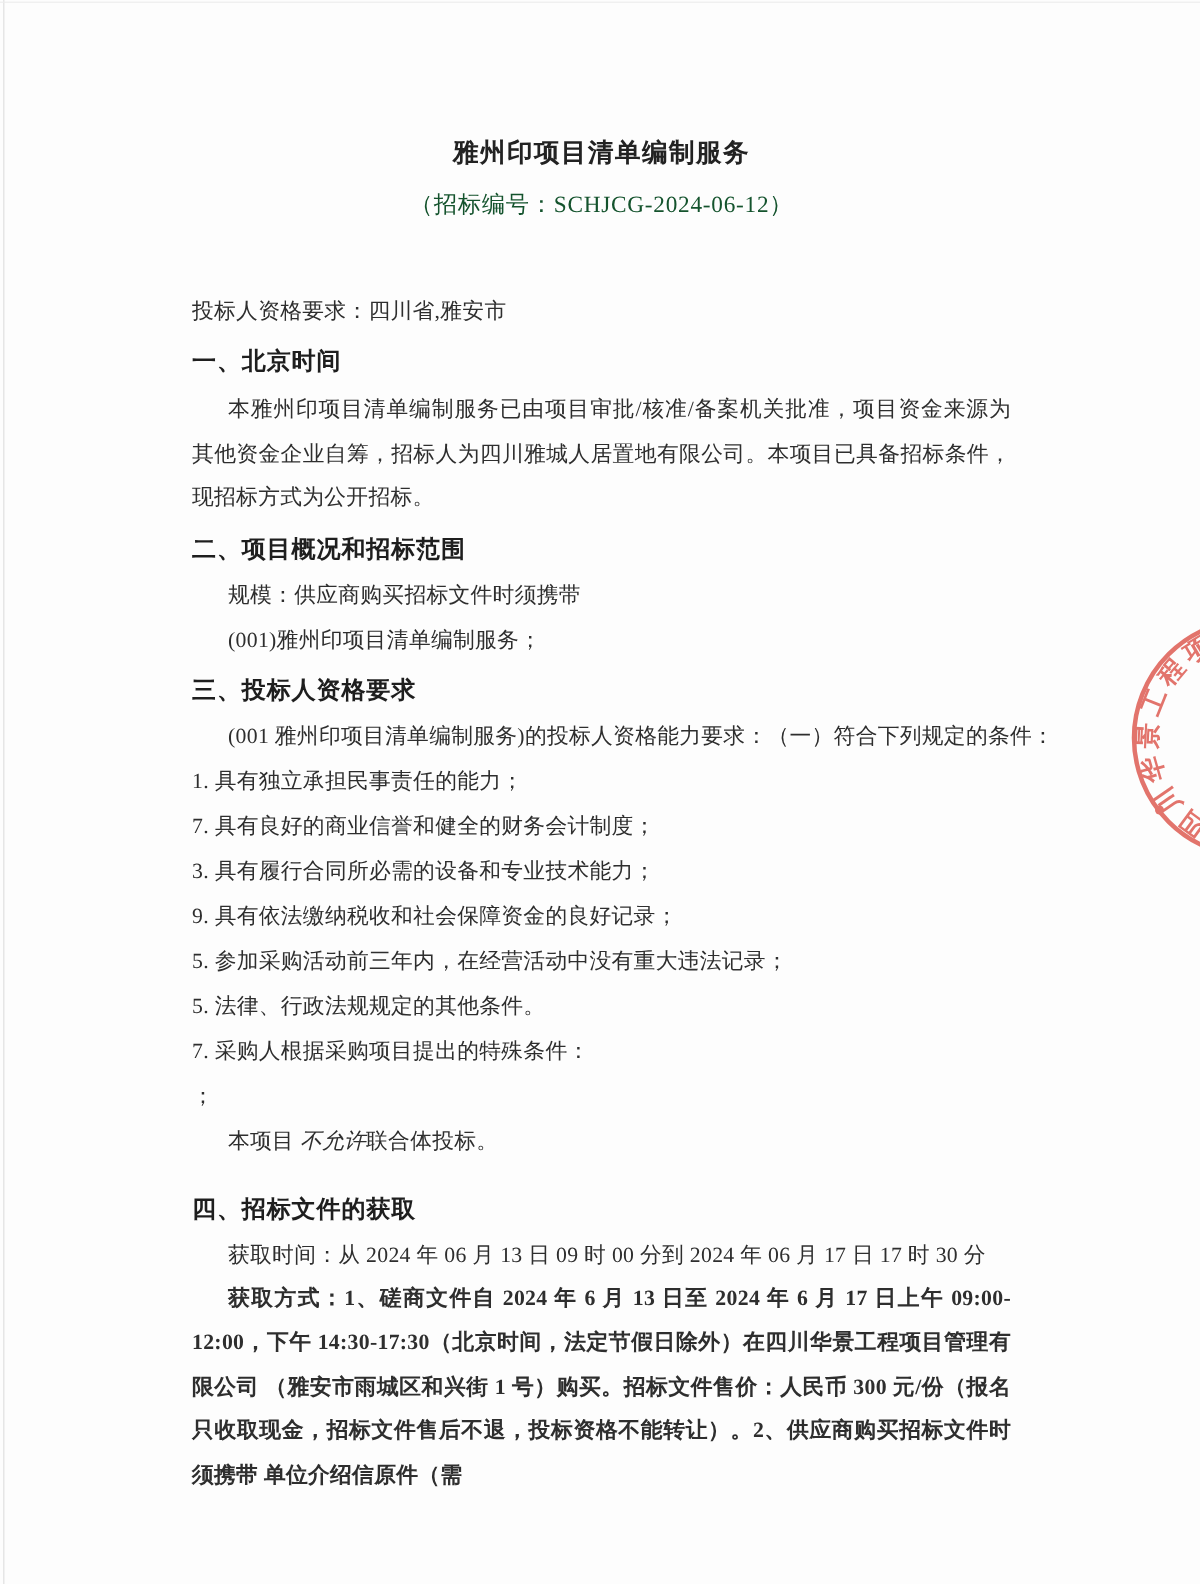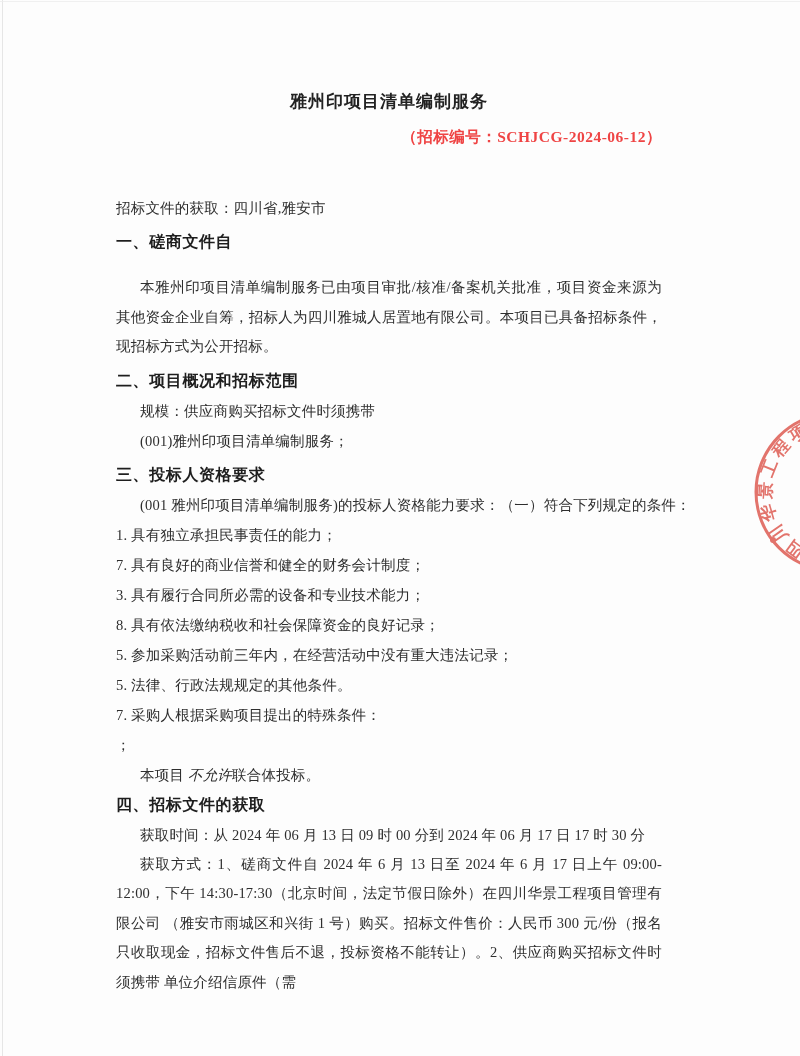--- a/index.html
+++ b/index.html
@@ -15,86 +15,86 @@
   
   .page::before {
     content:""; position:absolute; left:2px; top:0; bottom:0;
     width:1px; background:#dcdcdc; opacity:.7;
   }
   .page::after {
     content:""; position:absolute; left:0; top:1px; right:0;
     height:1px; background:#ececec; opacity:.8;
   }
   .doc {
-    position:absolute; left:116px; top:0; width:546px;
+    position:absolute; left:128px; top:0; width:546px;
     font-size:14.5px; letter-spacing:0.2px;
   }
   .title {
     margin-top:90px; text-align:center;
     font-size:17px; font-weight:bold; letter-spacing:1px;
     line-height:24px; color:#222;
   }
   .subtitle {
-    margin-top:11px; text-align:right;
-    font-size:15.5px; font-weight:bold; letter-spacing:0.5px;
-    line-height:24px; color:#ef4444;
+    margin-top:11px; text-align:center;
+    font-size:15.5px; font-weight:normal; letter-spacing:0.5px;
+    line-height:24px; color:#14532d;
   }
   .location { margin-top:44px; }
   .line { line-height:30px; white-space:nowrap; }
   .ind { padding-left:24px; }
   h2.sec {
     font-size:16px; font-weight:bold; letter-spacing:0.6px;
     line-height:30px; margin-top:4px; color:#1e1e1e;
   }
   .para {
     line-height:29.5px; text-align:justify; text-indent:24px;
-    margin-top:16px;
+    margin-top:2px;
   }
   .mixed em { font-style:italic;margin-top:28px; }
   .stamp {
     position:absolute; left:735px; top:392px;
     width:220px; height:220px; opacity:.82;
     pointer-events:none;
   }
 </style>
 </head>
 <body>
 
 <div class="page">
   <div class="doc">
 
     <div class="title">雅州印项目清单编制服务</div>
     <div class="subtitle">（招标编号：SCHJCG-2024-06-12）</div>
 
-    <div class="line location">招标文件的获取：四川省,雅安市</div>
+    <div class="line location">投标人资格要求：四川省,雅安市</div>
 
-    <h2 class="sec">一、磋商文件自</h2>
+    <h2 class="sec">一、北京时间</h2>
     <p class="para">本雅州印项目清单编制服务已由项目审批/核准/备案机关批准，项目资金来源为其他资金企业自筹，招标人为四川雅城人居置地有限公司。本项目已具备招标条件，现招标方式为公开招标。</p>
 
     <h2 class="sec">二、项目概况和招标范围</h2>
     <div class="line ind">规模：供应商购买招标文件时须携带</div>
     <div class="line ind">(001)雅州印项目清单编制服务；</div>
 
     <h2 class="sec">三、投标人资格要求</h2>
     <div class="line ind">(001 雅州印项目清单编制服务)的投标人资格能力要求：（一）符合下列规定的条件：</div>
     <div class="line">1. 具有独立承担民事责任的能力；</div>
     <div class="line">7. 具有良好的商业信誉和健全的财务会计制度；</div>
     <div class="line">3. 具有履行合同所必需的设备和专业技术能力；</div>
-    <div class="line">8. 具有依法缴纳税收和社会保障资金的良好记录；</div>
+    <div class="line">9. 具有依法缴纳税收和社会保障资金的良好记录；</div>
     <div class="line">5. 参加采购活动前三年内，在经营活动中没有重大违法记录；</div>
     <div class="line">5. 法律、行政法规规定的其他条件。</div>
     <div class="line">7. 采购人根据采购项目提出的特殊条件：</div>
     <div class="line">；</div>
     <div class="line ind mixed">
       <span>本项目 </span><em>不允许</em><span>联合体投标。</span>
     </div>
 
-    <h2 class="sec" style="margin-top:0;">四、招标文件的获取</h2>
+    <h2 class="sec" style="margin-top:16px;">四、招标文件的获取</h2>
     <div class="line ind">获取时间：从 2024 年 06 月 13 日  09 时 00 分到 2024 年 06 月 17 日  17 时 30 分</div>
-    <p class="para" style="margin-top:0;">获取方式：1、磋商文件自 2024 年 6 月  13 日至 2024 年 6 月 17 日上午 09:00-12:00，下午 14:30-17:30（北京时间，法定节假日除外）在四川华景工程项目管理有限公司 （雅安市雨城区和兴街 1 号）购买。招标文件售价：人民币 300 元/份（报名只收取现金，招标文件售后不退，投标资格不能转让）。2、供应商购买招标文件时须携带 单位介绍信原件（需</p>
+    <p class="para" style="margin-top:0;font-weight:bold;">获取方式：1、磋商文件自 2024 年 6 月  13 日至 2024 年 6 月 17 日上午 09:00-12:00，下午 14:30-17:30（北京时间，法定节假日除外）在四川华景工程项目管理有限公司 （雅安市雨城区和兴街 1 号）购买。招标文件售价：人民币 300 元/份（报名只收取现金，招标文件售后不退，投标资格不能转让）。2、供应商购买招标文件时须携带 单位介绍信原件（需</p>
 
   </div>
 
   <div class="stamp">
     <svg width="220" height="220" viewBox="0 0 220 220">
       <circle cx="100" cy="100" r="79" fill="none" stroke-width="3" stroke="#dd564d"></circle>
       <path id="sealArc" d="M 100 164 A 64 64 0 1 1 100 36" fill="none"></path>
       <text font-size="17" font-weight="bold" letter-spacing="4" fill="#dd564d">
         <textPath href="#sealArc" startOffset="15%">四川华景工程项目</textPath>
       </text>

